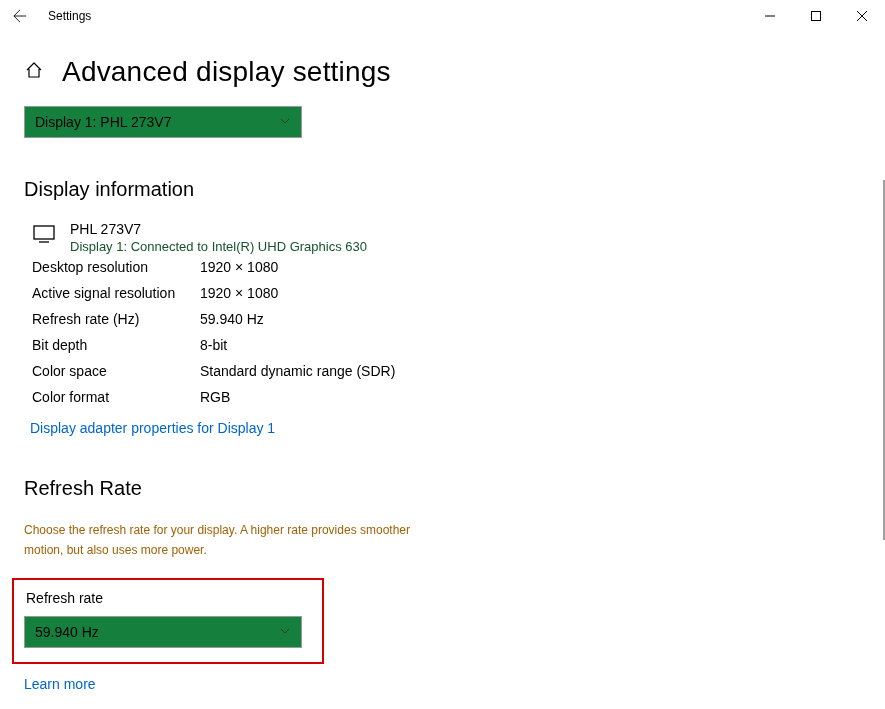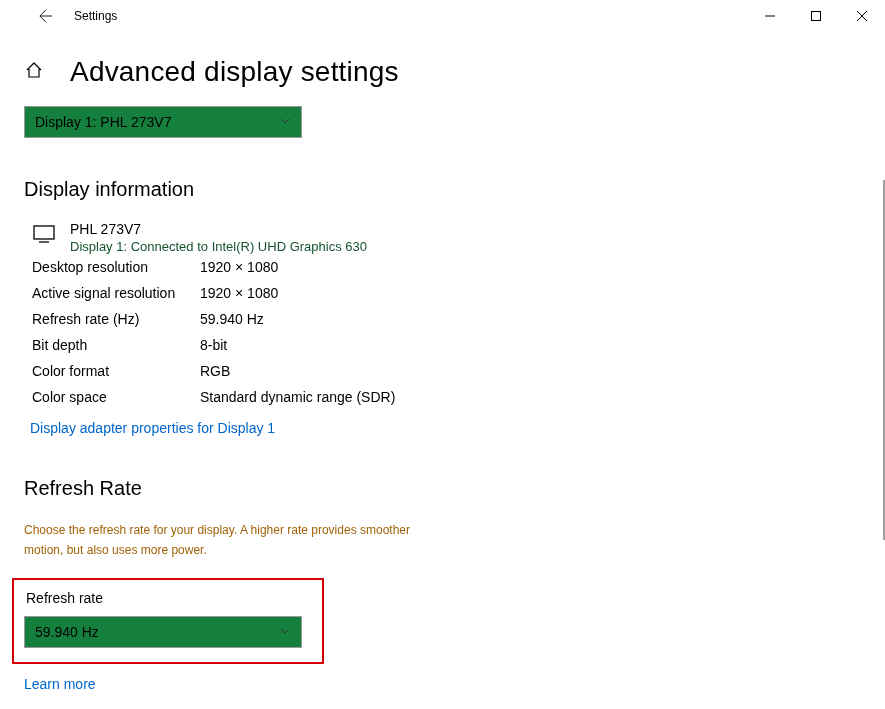--- a/index.html
+++ b/index.html
@@ -9,22 +9,21 @@
       color: #000000;
       width: 885px;
       height: 709px;
       overflow: hidden;
       position: relative;
     }
     .titlebar {
       height: 32px;
       display: flex;
       align-items: center;
-      padding-left: 14px;
-      margin-left: 20px;
+      padding-left: 8px;
     }
     .back-btn {
       width: 24px;
       height: 24px;
       display: flex;
       align-items: center;
       justify-content: center;
       cursor: pointer;
     }
     .titlebar-text {
@@ -46,21 +45,20 @@
     }
     .content {
       padding: 0 24px;
       position: relative;
     }
     .header-row {
       display: flex;
       align-items: center;
       margin-top: 24px;
       margin-bottom: 18px;
-      gap: 8px;
     }
     .home-icon {
       margin-right: 18px;
     }
     h1 {
       font-weight: 400;
       font-size: 28px;
       letter-spacing: 0.2px;
     }
     .combo {
@@ -223,26 +221,26 @@
     </div>
     <div class="info-row">
       <span class="info-label">Refresh rate (Hz)</span>
       <span class="info-value">59.940 Hz</span>
     </div>
     <div class="info-row">
       <span class="info-label">Bit depth</span>
       <span class="info-value">8-bit</span>
     </div>
     <div class="info-row">
+      <span class="info-label">Color space</span>
+      <span class="info-value">Standard dynamic range (SDR)</span>
+    </div>
+    <div class="info-row">
       <span class="info-label">Color format</span>
       <span class="info-value">RGB</span>
-    </div>
-    <div class="info-row">
-      <span class="info-label">Color space</span>
-      <span class="info-value">Standard dynamic range (SDR)</span>
     </div>
   </div>
 
   <span class="link">Display adapter properties for Display 1</span>
 
   <h2>Refresh Rate</h2>
   <div class="desc">Choose the refresh rate for your display. A higher rate provides smoother motion, but also uses more power.</div>
 
   <div class="highlight-box">
     <div class="refresh-label">Refresh rate</div>

